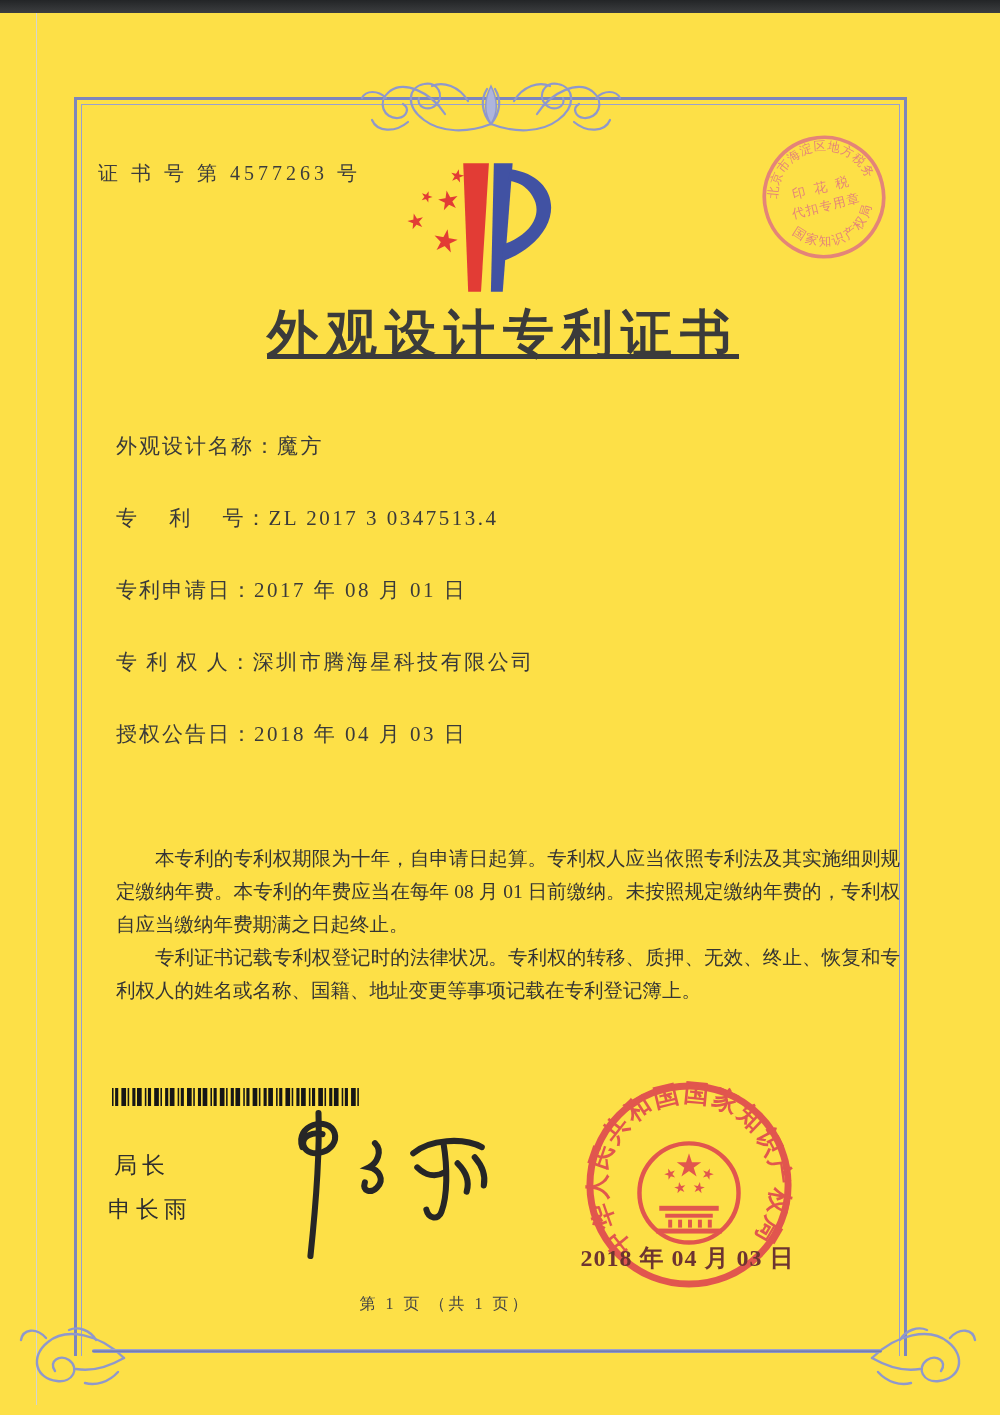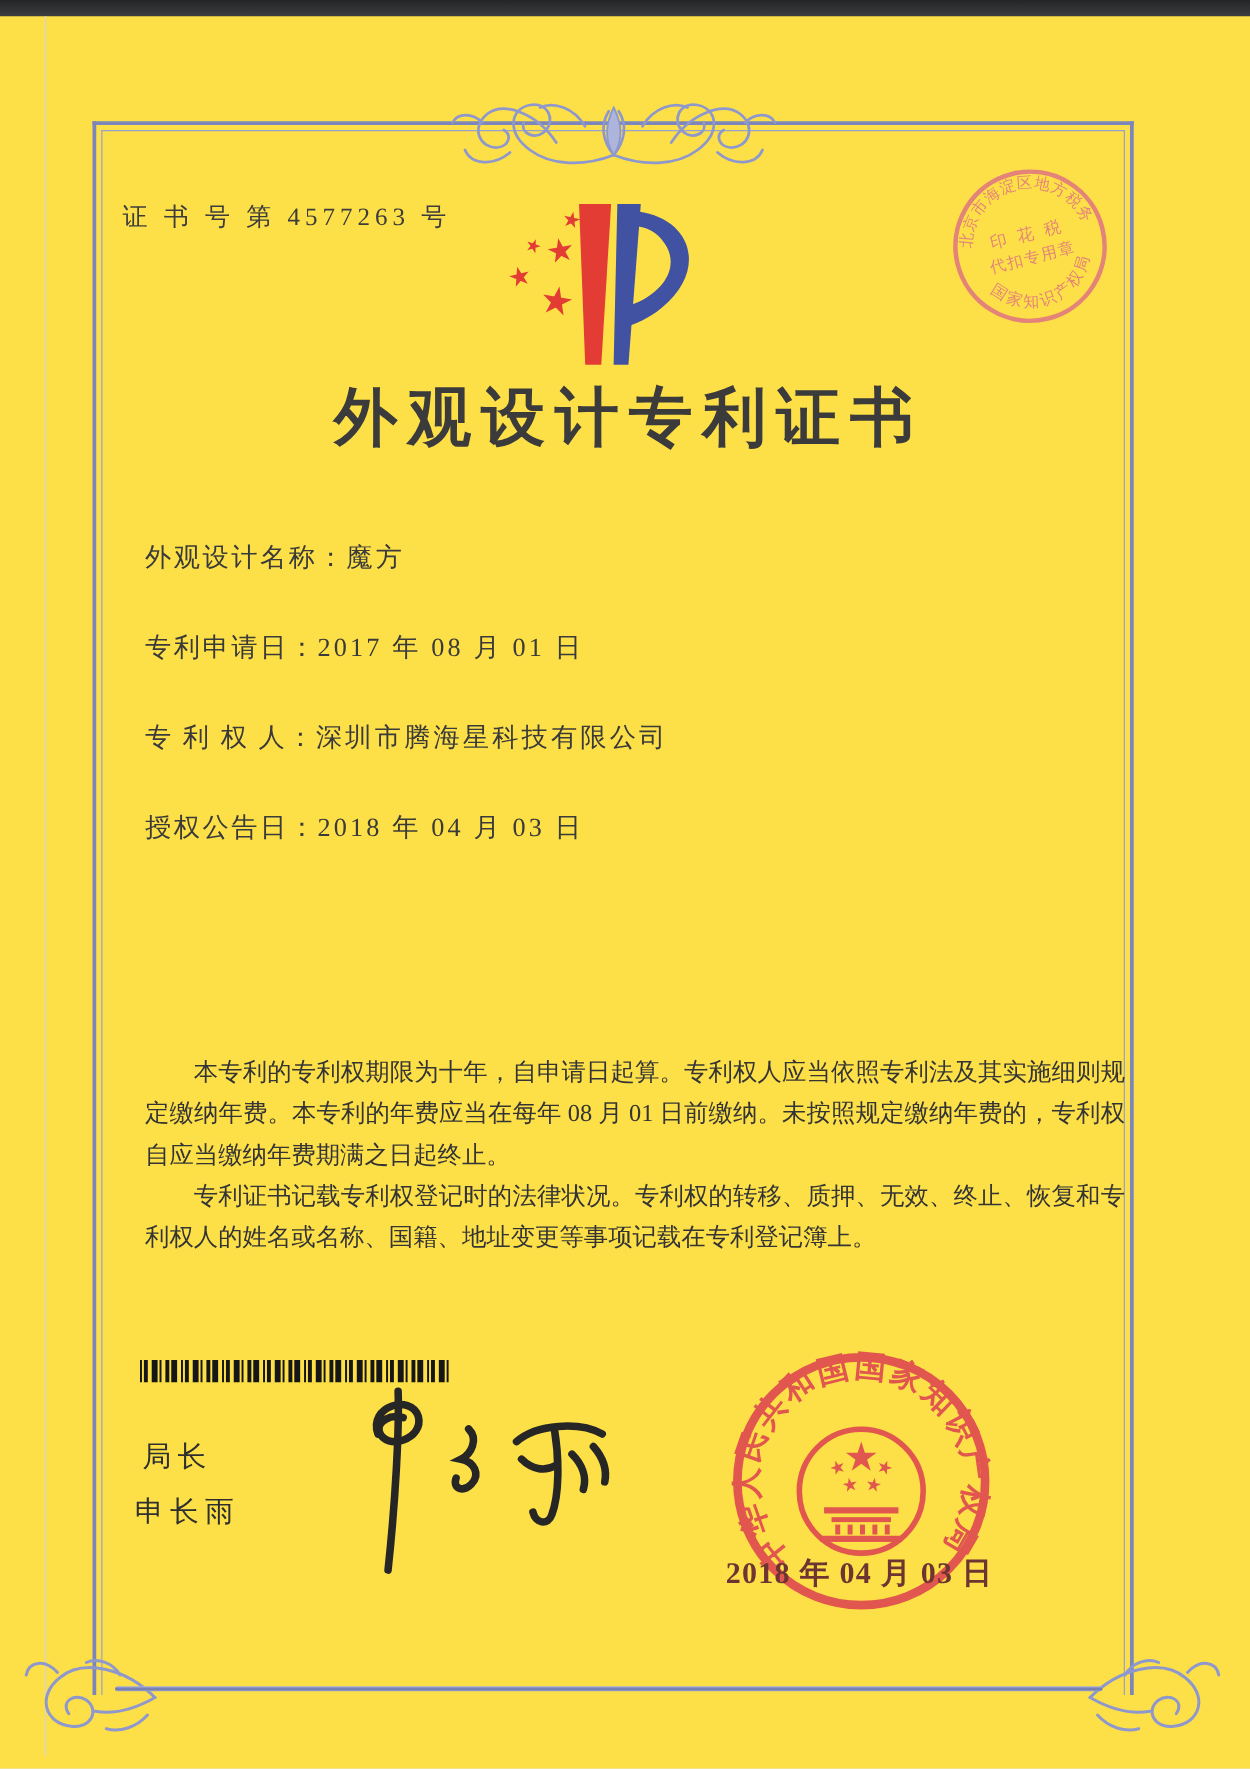--- a/index.html
+++ b/index.html
@@ -21,21 +21,21 @@
   .orn-bl{position:absolute;left:16px;top:1310px;width:112px;height:82px;}
   .orn-br{position:absolute;left:868px;top:1310px;width:112px;height:82px;transform:scaleX(-1);}
   .orn-line{position:absolute;left:92px;top:1349px;width:790px;height:4px;
             background:linear-gradient(180deg,#aab1d8,#6d76ad 55%,#9aa2cf);border-radius:2px;}
 
   .cert-no{position:absolute;left:98px;top:160px;font-size:20px;letter-spacing:4px;color:#3c3c3c;}
   .logo{position:absolute;left:398px;top:156px;width:168px;height:145px;}
   .tax-stamp{position:absolute;left:757px;top:130px;width:134px;height:134px;transform:rotate(-14deg);opacity:.92;}
 
   .title{position:absolute;left:60px;top:300px;width:886px;text-align:center;
-         font-size:51px;font-weight:600;letter-spacing:8px;color:#3b3b3b;}
+         font-size:51px;font-weight:600;letter-spacing:8px;color:#3b3b3b;text-decoration:underline;}
 
   .fields{position:absolute;left:116px;top:432px;width:780px;}
   .field-row{height:72px;font-size:21px;letter-spacing:2px;white-space:pre;}
   .field-row .val{letter-spacing:2.5px;}
 
   .paras{position:absolute;left:116px;top:842px;width:784px;font-size:19.5px;line-height:33px;
          text-align:justify;color:#343434;}
   .paras p{margin:0;text-indent:2em;}
 
   .barcode{position:absolute;left:112px;top:1088px;width:250px;height:18px;}
@@ -137,20 +137,21 @@
       <textPath href="#ts-bot" startOffset="6">国家知识产权局</textPath>
     </text>
     <text x="100" y="92" text-anchor="middle" font-size="20" letter-spacing="4" fill="#e27d7d">印 花 税</text>
     <text x="100" y="120" text-anchor="middle" font-size="19" letter-spacing="2" fill="#e27d7d">代扣专用章</text>
   </svg>
 
   <div class="title">外观设计专利证书</div>
 
   <div class="fields">
     <div class="field-row"><span>外观设计名称：</span><span class="val">魔方</span></div>
+    <div class="field-row"><span>专　 利 　号：</span><span class="val">ZL 2017 3 0347513.4</span></div>
     <div class="field-row"><span>专利申请日：</span><span class="val">2017 年 08 月 01 日</span></div>
     <div class="field-row"><span>专 利 权 人：</span><span class="val">深圳市腾海星科技有限公司</span></div>
     <div class="field-row"><span>授权公告日：</span><span class="val">2018 年 04 月 03 日</span></div>
   </div>
 
   <div class="paras">
     <p>本专利的专利权期限为十年，自申请日起算。专利权人应当依照专利法及其实施细则规定缴纳年费。本专利的年费应当在每年 08 月 01 日前缴纳。未按照规定缴纳年费的，专利权自应当缴纳年费期满之日起终止。</p>
     <p>专利证书记载专利权登记时的法律状况。专利权的转移、质押、无效、终止、恢复和专利权人的姓名或名称、国籍、地址变更等事项记载在专利登记簿上。</p>
   </div>
 
@@ -241,14 +242,15 @@
         <rect x="-11" y="27" width="4" height="8"></rect>
         <rect x="-1" y="27" width="4" height="8"></rect>
         <rect x="9" y="27" width="4" height="8"></rect>
         <rect x="19" y="27" width="4" height="8"></rect>
         <rect x="-33" y="36" width="66" height="5"></rect>
       </g>
     </g>
   </svg>
   <div class="seal-date">2018 年 04 月 03 日</div>
 
+  <div class="footer">第 1 页 （共 1 页）</div>
 
 </div>
 
 </body></html>

